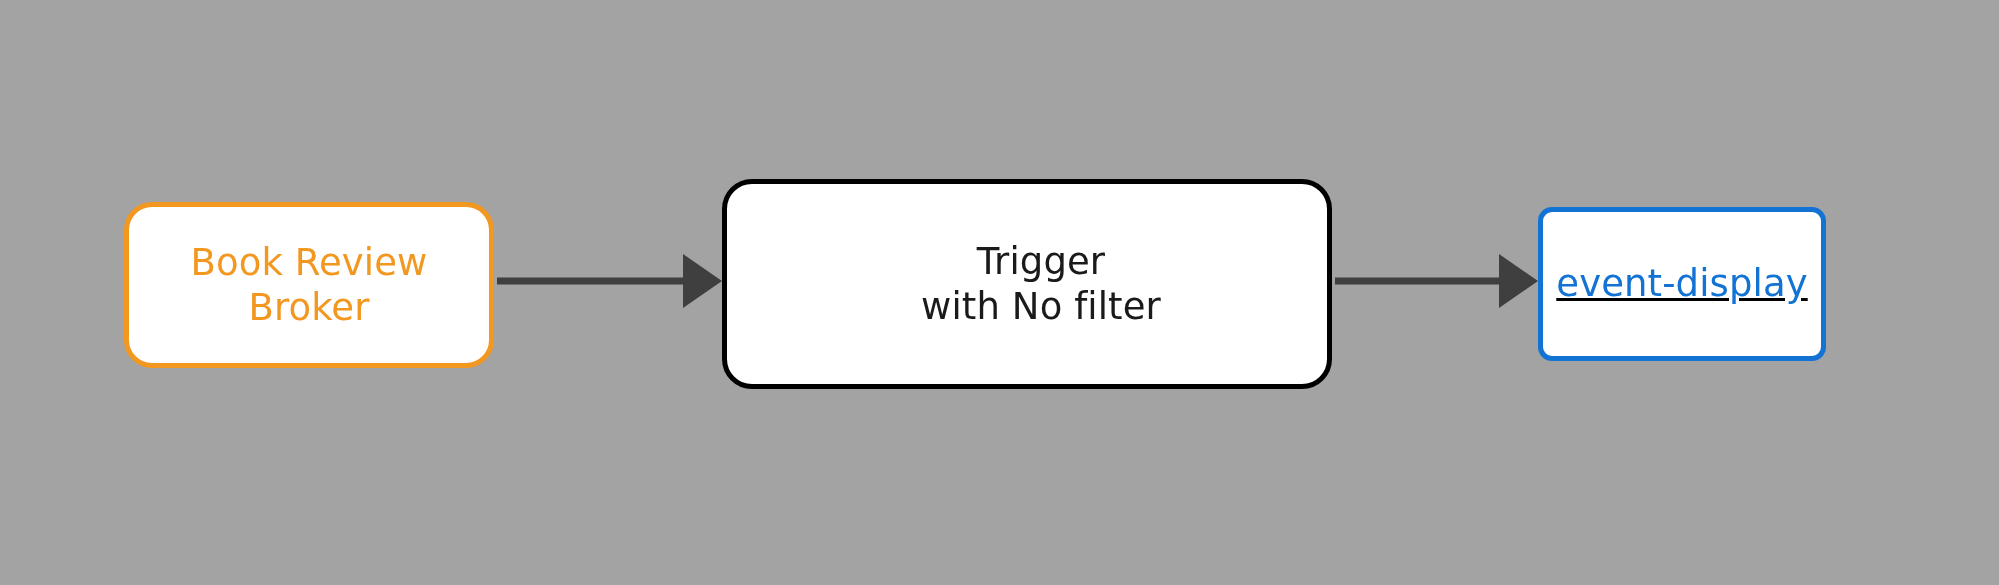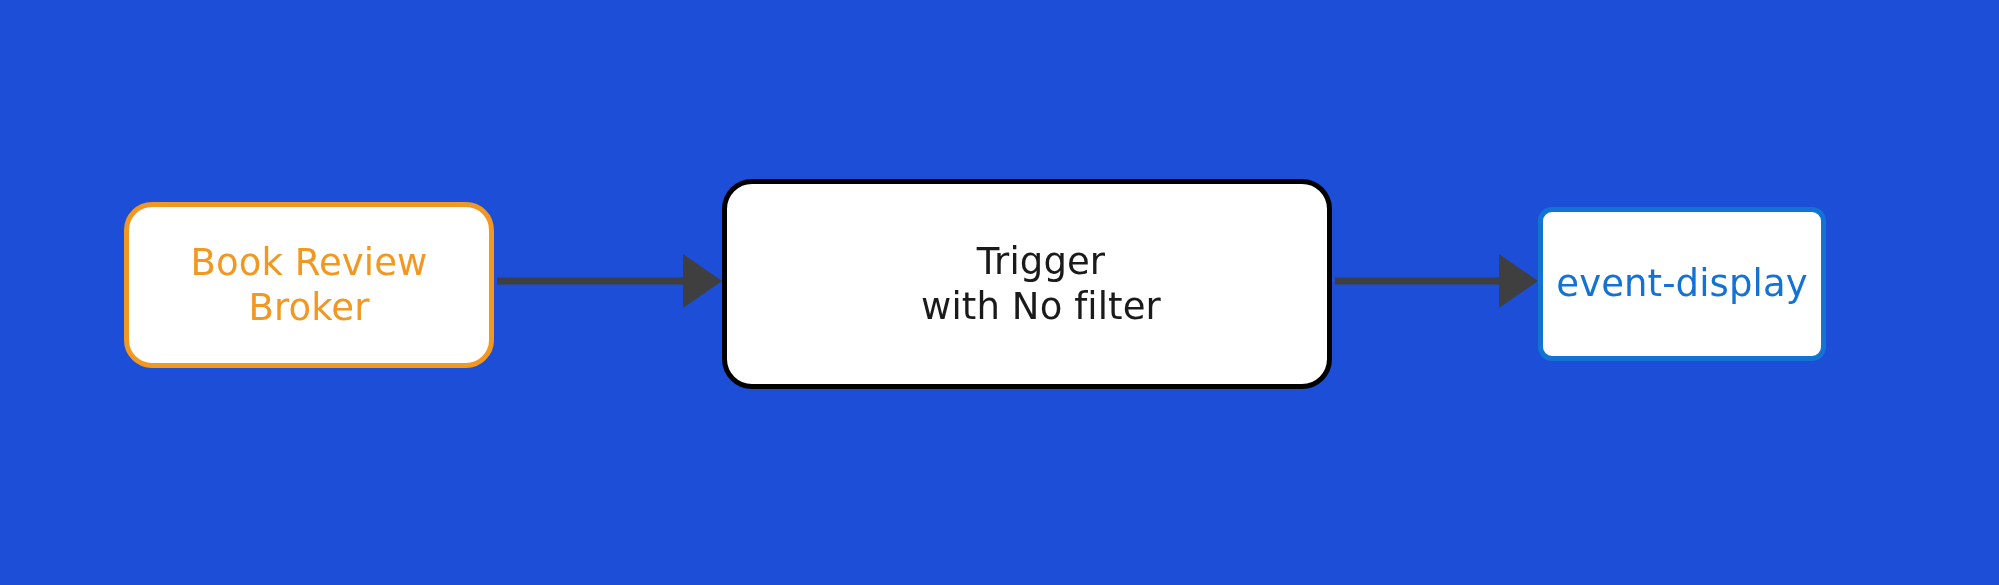--- a/index.html
+++ b/index.html
@@ -9,21 +9,21 @@
     background: #ffffff;
   }
   body {
     font-family: "DejaVu Sans", "Liberation Sans", sans-serif;
     -webkit-font-smoothing: antialiased;
   }
   #canvas {
     position: relative;
     width: 1999px;
     height: 585px;
-    background: #1d4ed8;
+    background: #a3a3a3;
     overflow: hidden;
   }
 
   
   .node {
     position: absolute;
     box-sizing: border-box;
     background: #ffffff;
     display: flex;
     align-items: center;
@@ -67,20 +67,21 @@
   }
 
   
   #node-sink {
     left: 1538px;
     top: 207px;
     width: 288px;
     height: 154px;
     border: 5px solid #1273D4;
     border-radius: 14px;
+    text-decoration: underline;
   }
   #node-sink .node-label {
     color: #1273D4;
     font-size: 37px;
   }
 
   
   .edge {
     position: absolute;
     top: 0;

